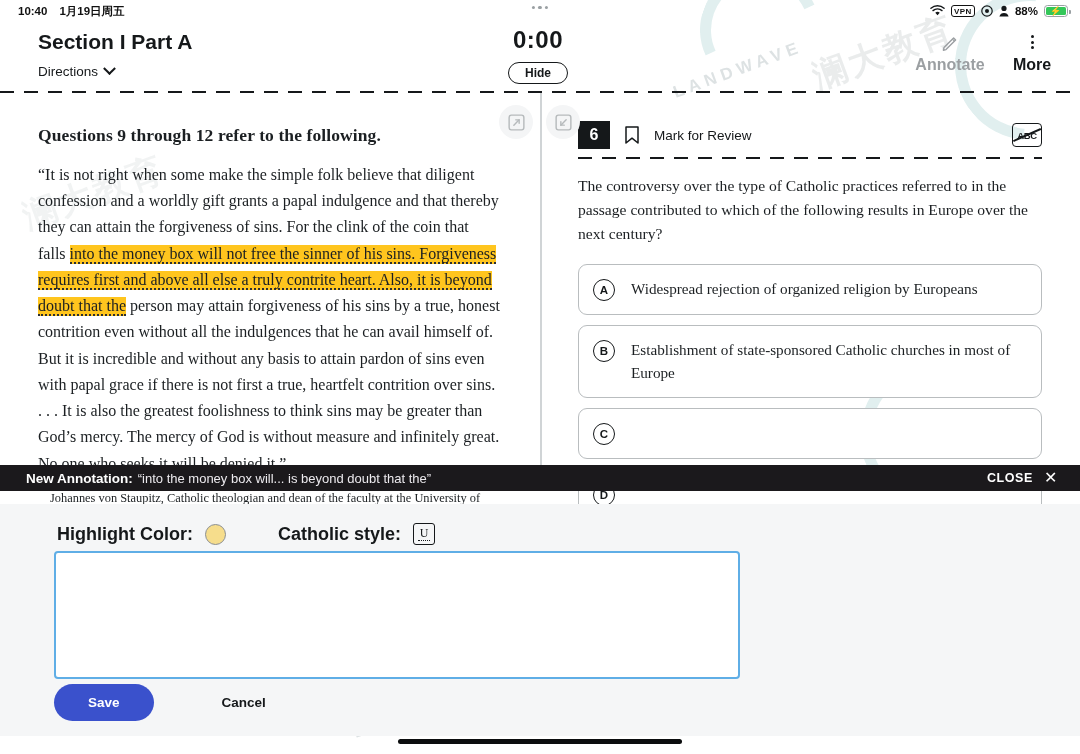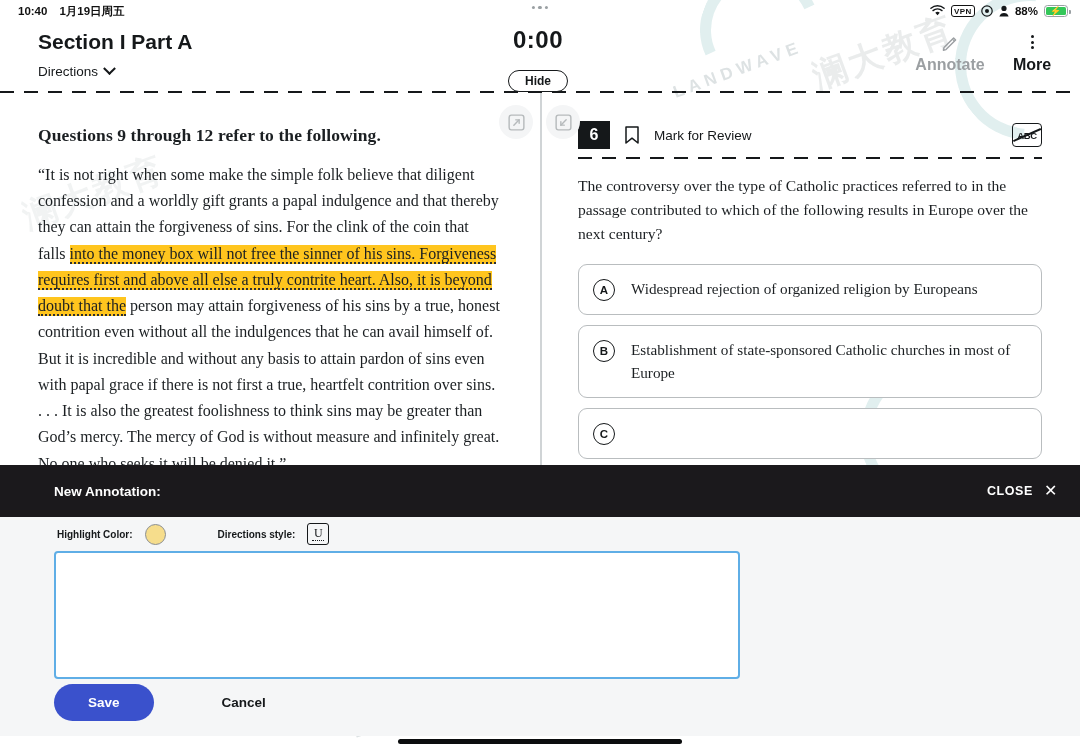--- a/index.html
+++ b/index.html
@@ -43,21 +43,21 @@
 
   
   .header { position: absolute; top: 22px; left: 0; width: 1076px; height: 70px; z-index: 5; }
   .hdr-title { position: absolute; left: 38px; top: 8px; font-size: 21px; font-weight: 700; color: #15181a; }
   .hdr-directions { position: absolute; left: 38px; top: 42px; font-size: 13.5px; color: #15181a;
     display: flex; align-items: center; gap: 7px; cursor: pointer; }
   .chev { width: 9px; height: 9px; border-right: 2px solid #15181a; border-bottom: 2px solid #15181a;
     transform: rotate(45deg) translate(-2px,-2px); }
   .hdr-timer { position: absolute; left: 0; right: 0; top: 4px; text-align: center;
     font-size: 24px; font-weight: 700; color: #15181a; letter-spacing: .5px; }
-  .hide-btn { position: absolute; left: 50%; transform: translateX(-50%); top: 48px;
+  .hide-btn { position: absolute; left: 50%; transform: translateX(-50%); top: 40px;
     border: 1.5px solid #15181a; border-radius: 13px; padding: 3px 16px;
     font-size: 12px; font-weight: 700; color: #15181a; background: #fff; cursor: pointer; }
   .hdr-tools { position: absolute; right: 16px; top: 10px; display: flex; gap: 26px; }
   .tool { display: flex; flex-direction: column; align-items: center; gap: 4px; cursor: pointer; width: 56px; }
   .tool-label { font-size: 16px; font-weight: 700; color: #15181a; }
   .tool.disabled .tool-label { color: #9b9fa2; }
   .dots-v { display: flex; flex-direction: column; gap: 2.5px; align-items: center; height: 20px; justify-content: center; }
   .dots-v i { width: 3px; height: 3px; border-radius: 50%; background: #15181a; display: block; }
 
   .dash-sep { position: absolute; top: 91px; left: 0; width: 1080px; height: 2px; z-index: 5;
@@ -98,33 +98,33 @@
     line-height: 1.55; color: #1b1f22; }
   .choices { margin-top: 18px; display: flex; flex-direction: column; gap: 10px; }
   .choice { border: 1.4px solid #b9bdbf; border-radius: 9px; background: #fff;
     display: flex; align-items: flex-start; gap: 16px; padding: 13px 16px 13px 14px; cursor: pointer; }
   .choice-letter { flex: 0 0 auto; width: 22px; height: 22px; border: 1.4px solid #15181a;
     border-radius: 50%; display: flex; align-items: center; justify-content: center;
     font-size: 11.5px; font-weight: 600; color: #15181a; margin-top: 1px; }
   .choice-text { font-family: "Liberation Serif", serif; font-size: 15.2px; line-height: 1.45; color: #1b1f22; }
 
   
-  .annbar { position: absolute; left: 0; top: 465px; width: 1080px; height: 52px;
-    background: #1b191c; display: flex; align-items: center; padding: 0 22px 0 54px; z-index: 8; }
+  .annbar { position: absolute; left: 0; top: 465px; width: 1080px; height: 26px;
+    background: #1b191c; display: flex; align-items: center; padding: 0 22px 0 26px; z-index: 8; }
   .ann-title { color: #fff; font-size: 13.5px; font-weight: 700; }
   .ann-quote { color: #eceaee; font-size: 13px; margin-left: 5px; }
   .ann-close { margin-left: auto; display: flex; align-items: center; gap: 11px; cursor: pointer;
     color: #fff; font-size: 12.5px; font-weight: 700; letter-spacing: .6px; }
   .x-glyph { font-size: 16px; font-weight: 400; line-height: 1; }
 
   
   .editor { position: absolute; left: 0; top: 504px; width: 1080px; height: 232px;
     background: #f5f6f7; z-index: 7; }
   .editor-row { position: absolute; left: 57px; top: 19px; display: flex; align-items: center; gap: 0; }
-  .field-label { font-size: 10px; font-weight: 700; color: #15181a; }
+  .field-label { font-size: 18px; font-weight: 700; color: #15181a; }
   .swatch { width: 21px; height: 21px; border-radius: 50%; background: #f6dd8c;
     border: 1.5px solid #8b8f92; margin-left: 12px; cursor: pointer; }
   .ul-label { margin-left: 52px; }
   .ul-btn { margin-left: 12px; width: 22px; height: 22px; border: 1.4px solid #15181a; border-radius: 3px;
     display: flex; flex-direction: column; align-items: center; justify-content: center;
     gap: 1.5px; cursor: pointer; }
   .ul-u { font-size: 12px; font-weight: 400; color: #15181a; line-height: 1; font-family: "Liberation Serif", serif; }
   .ul-line { width: 12px; height: 0; border-top: 1.6px dotted #15181a; }
   .ann-textarea { position: absolute; left: 54px; top: 551px; width: 686px; height: 128px;
     background: #fff; border: 2.4px solid #5faee6; border-radius: 4px; z-index: 7;
@@ -274,31 +274,32 @@
   <div class="pane-btn right">
     <svg width="17" height="17" viewBox="0 0 18 18">
       <rect x="1.2" y="1.2" width="15.6" height="15.6" rx="2.4" fill="none" stroke="#b6babc" stroke-width="1.5"></rect>
       <path d="M11.8 6.2 L6.2 11.8" stroke="#b6babc" stroke-width="1.5" stroke-linecap="round"></path>
       <path d="M9.8 11.8 H6.2 V8.2" stroke="#b6babc" stroke-width="1.5" fill="none" stroke-linecap="round" stroke-linejoin="round"></path>
     </svg>
   </div>
 
   <div class="annbar">
     <span class="ann-title">New Annotation:</span>
+    <span class="ann-quote">“into the money box will... is beyond doubt that the”</span>
     <span class="ann-close">
       <span>CLOSE</span>
       <span class="x-glyph">✕</span>
     </span>
   </div>
 
   <div class="editor">
     <div class="editor-row">
       <span class="field-label">Highlight Color:</span>
       <span class="swatch" style="background: rgb(246, 221, 140);"></span>
-      <span class="field-label ul-label">Directions style:</span>
+      <span class="field-label ul-label">Catholic style:</span>
       <span class="ul-btn">
         <span class="ul-u">U</span>
         <span class="ul-line"></span>
       </span>
     </div>
   </div>
   <textarea class="ann-textarea" placeholder="" style="border-color: rgb(95, 174, 230);"></textarea>
   <div class="editor-actions">
     <button class="save-btn" style="background: rgb(58, 81, 204);">Save</button>
     <button class="cancel-btn">Cancel</button>

